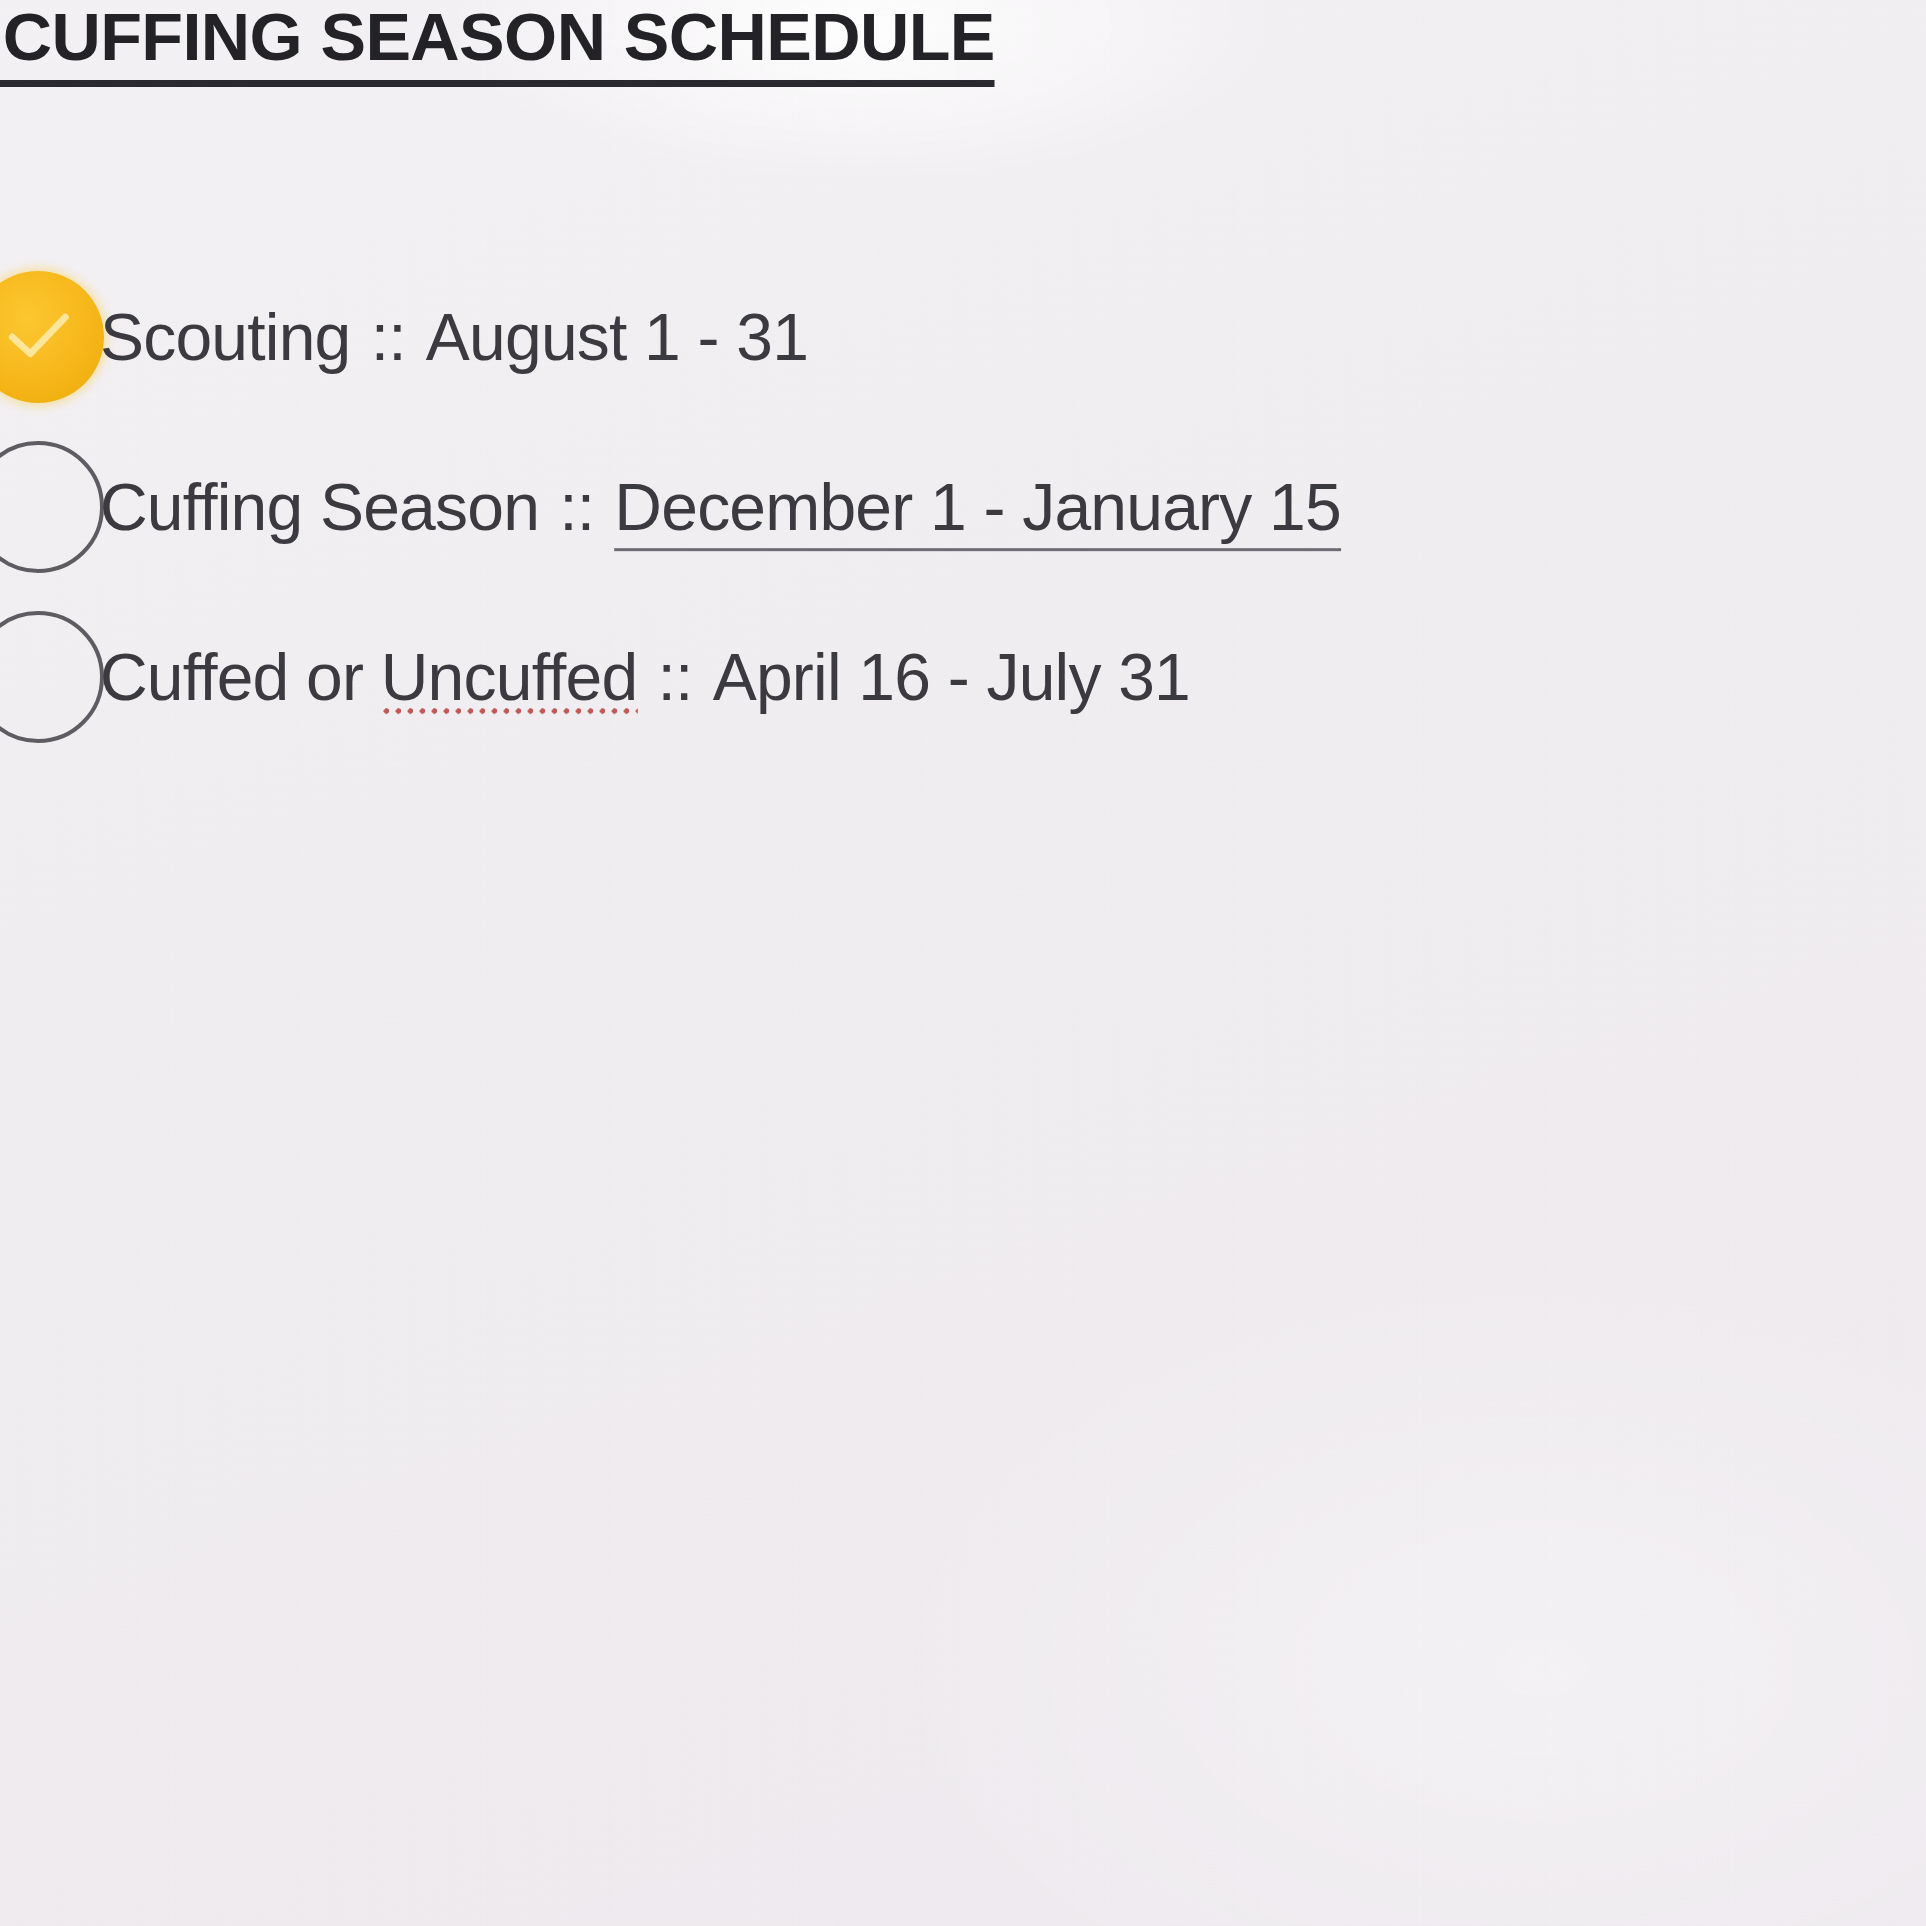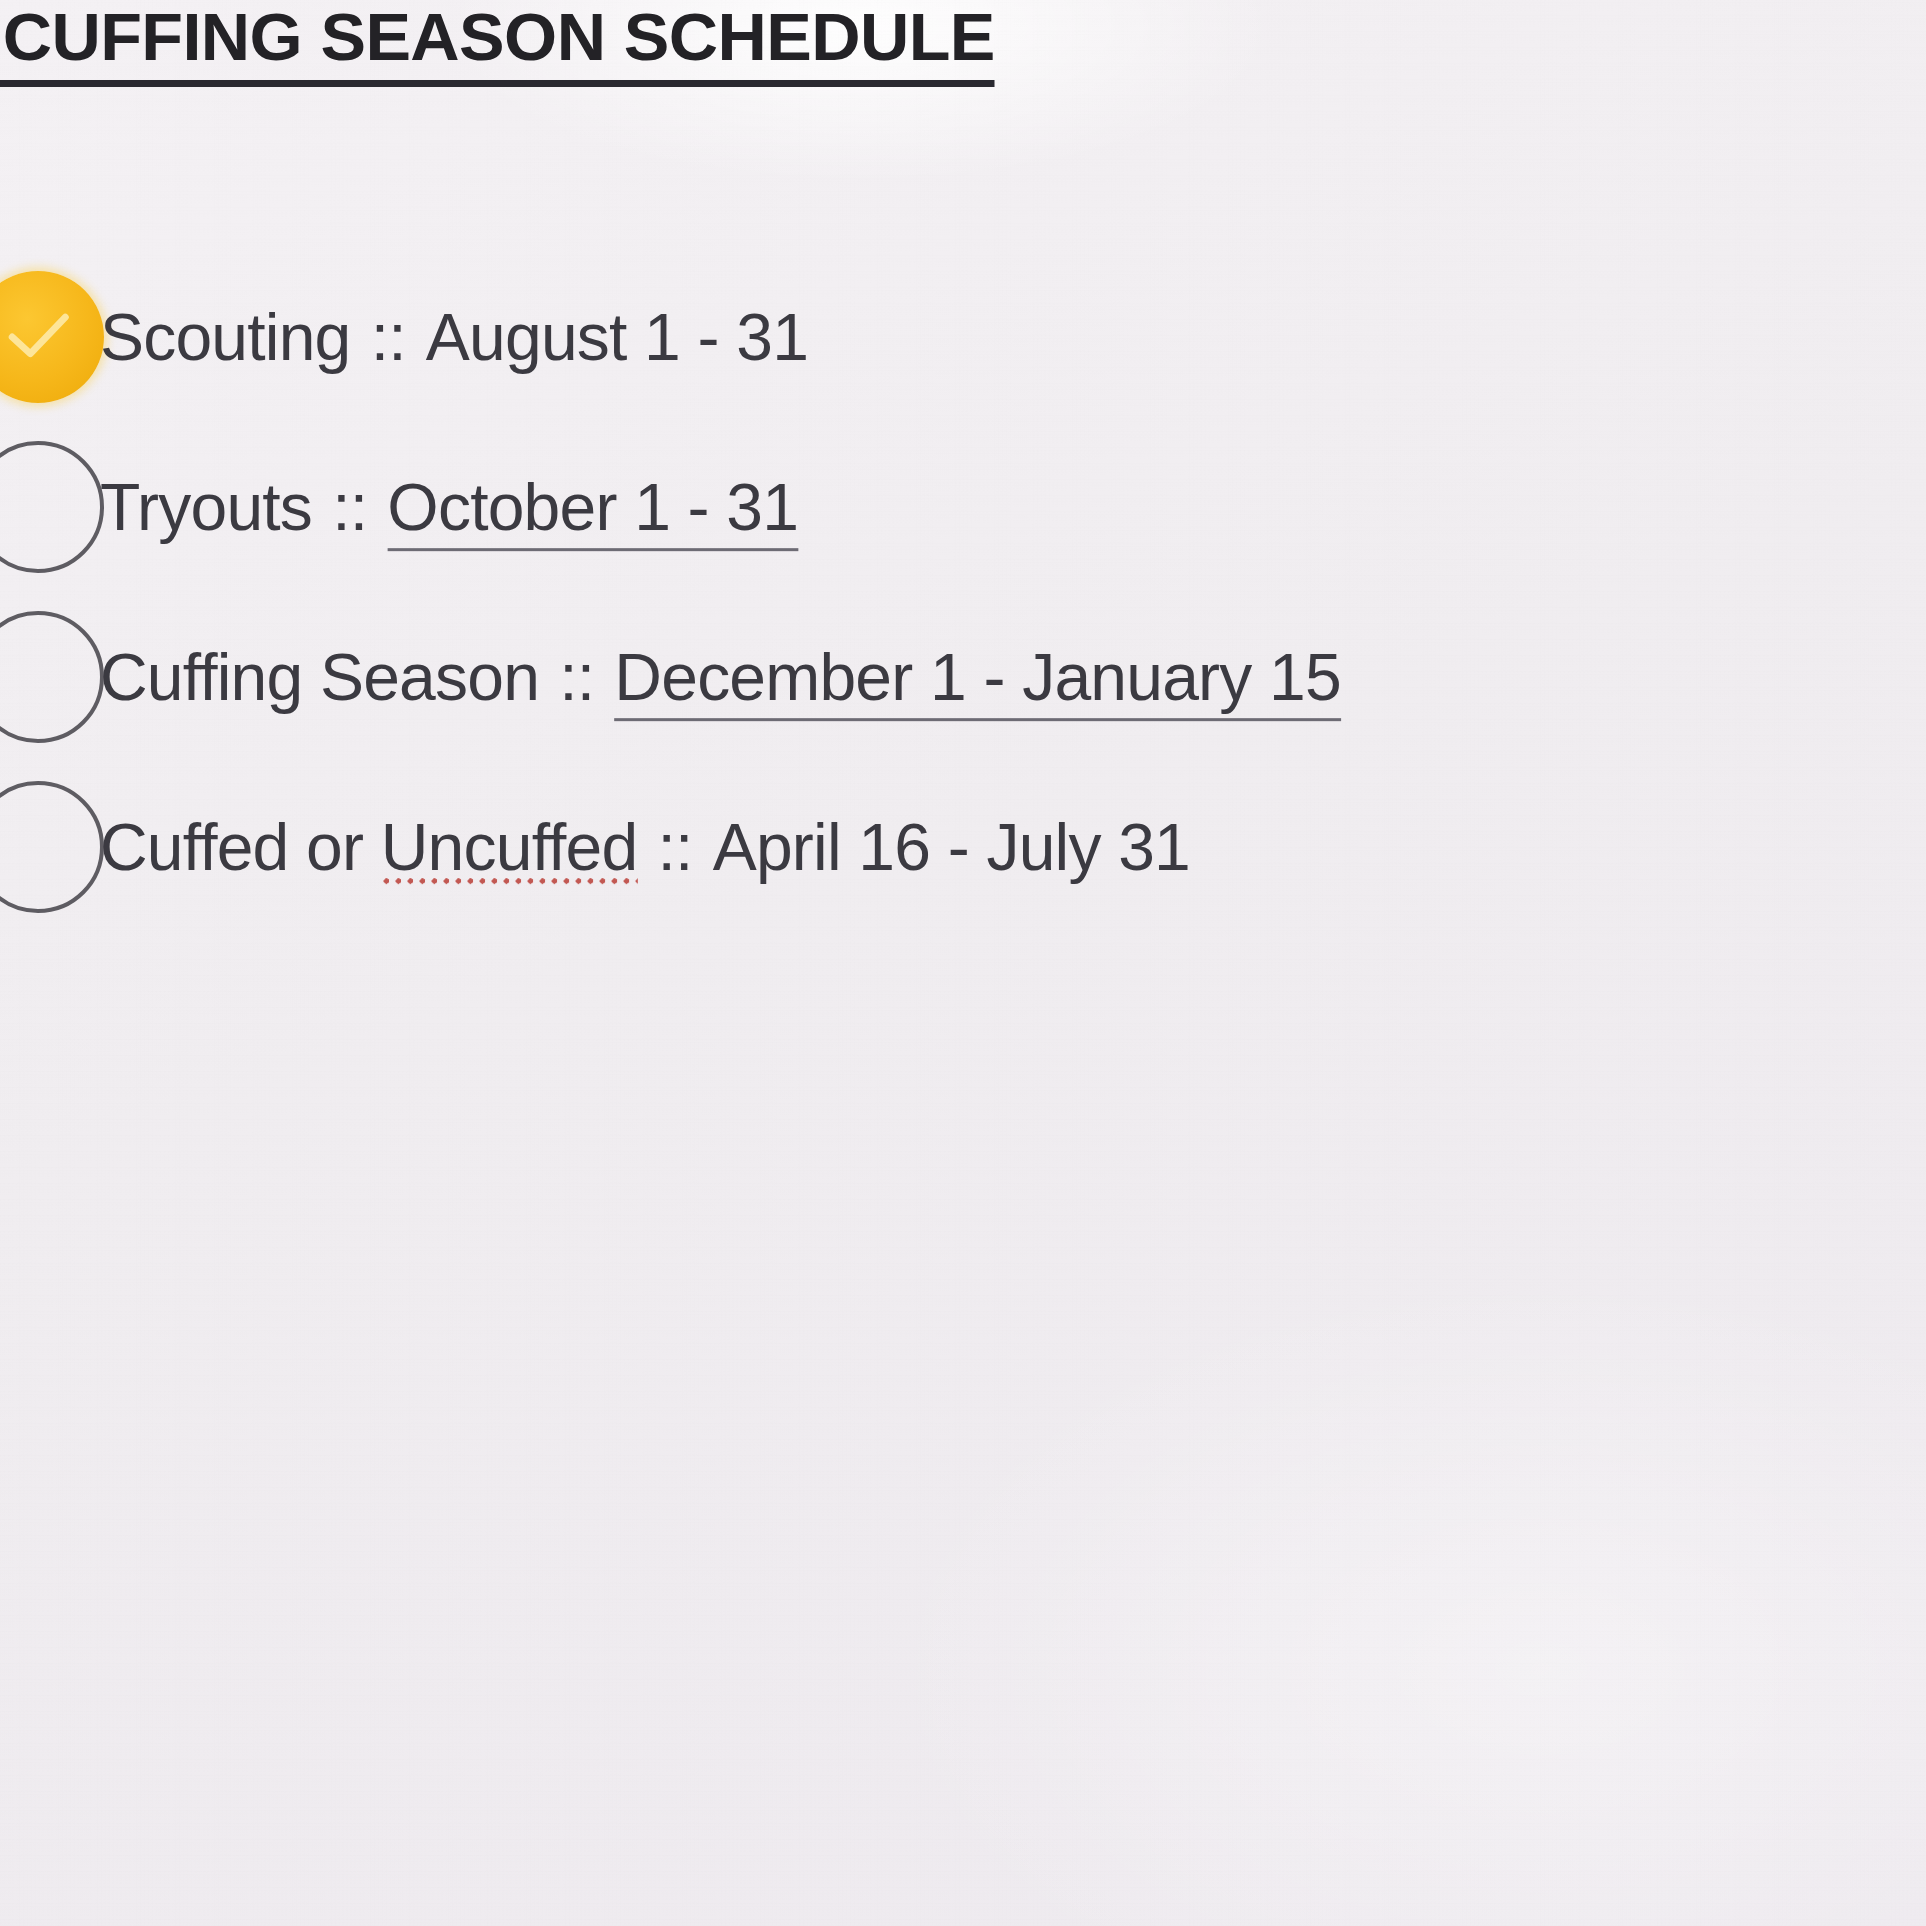--- a/index.html
+++ b/index.html
@@ -175,24 +175,20 @@
       <li class="schedule-row">
         <span class="checkbox checked">
           <svg class="check-glyph" viewBox="0 0 100 100">
             <path d="M16 50 L40 72 L86 24"></path>
           </svg>
         </span>
         <span class="row-text"><span class="task">Scouting</span><span class="sep"> :: </span><span class="date no-underline">August 1 - 31</span></span>
       </li>
       <li class="schedule-row">
         <span class="checkbox"></span>
-        <span class="row-text"><span class="task">Tryouts</span><span class="sep"> :: </span><span class="date">October 1 - 31</span></span>
-      </li>
-      <li class="schedule-row">
-        <span class="checkbox"></span>
         <span class="row-text"><span class="task">Cuffing Season</span><span class="sep"> :: </span><span class="date">December 1 - January 15</span></span>
       </li>
       <li class="schedule-row">
         <span class="checkbox"></span>
         <span class="row-text"><span class="task">Cuffed or <span class="misspelled">Uncuffed</span></span><span class="sep"> :: </span><span class="date no-underline">April 16 - July 31</span></span>
       </li>
     </ul>
 </div>
 
 

